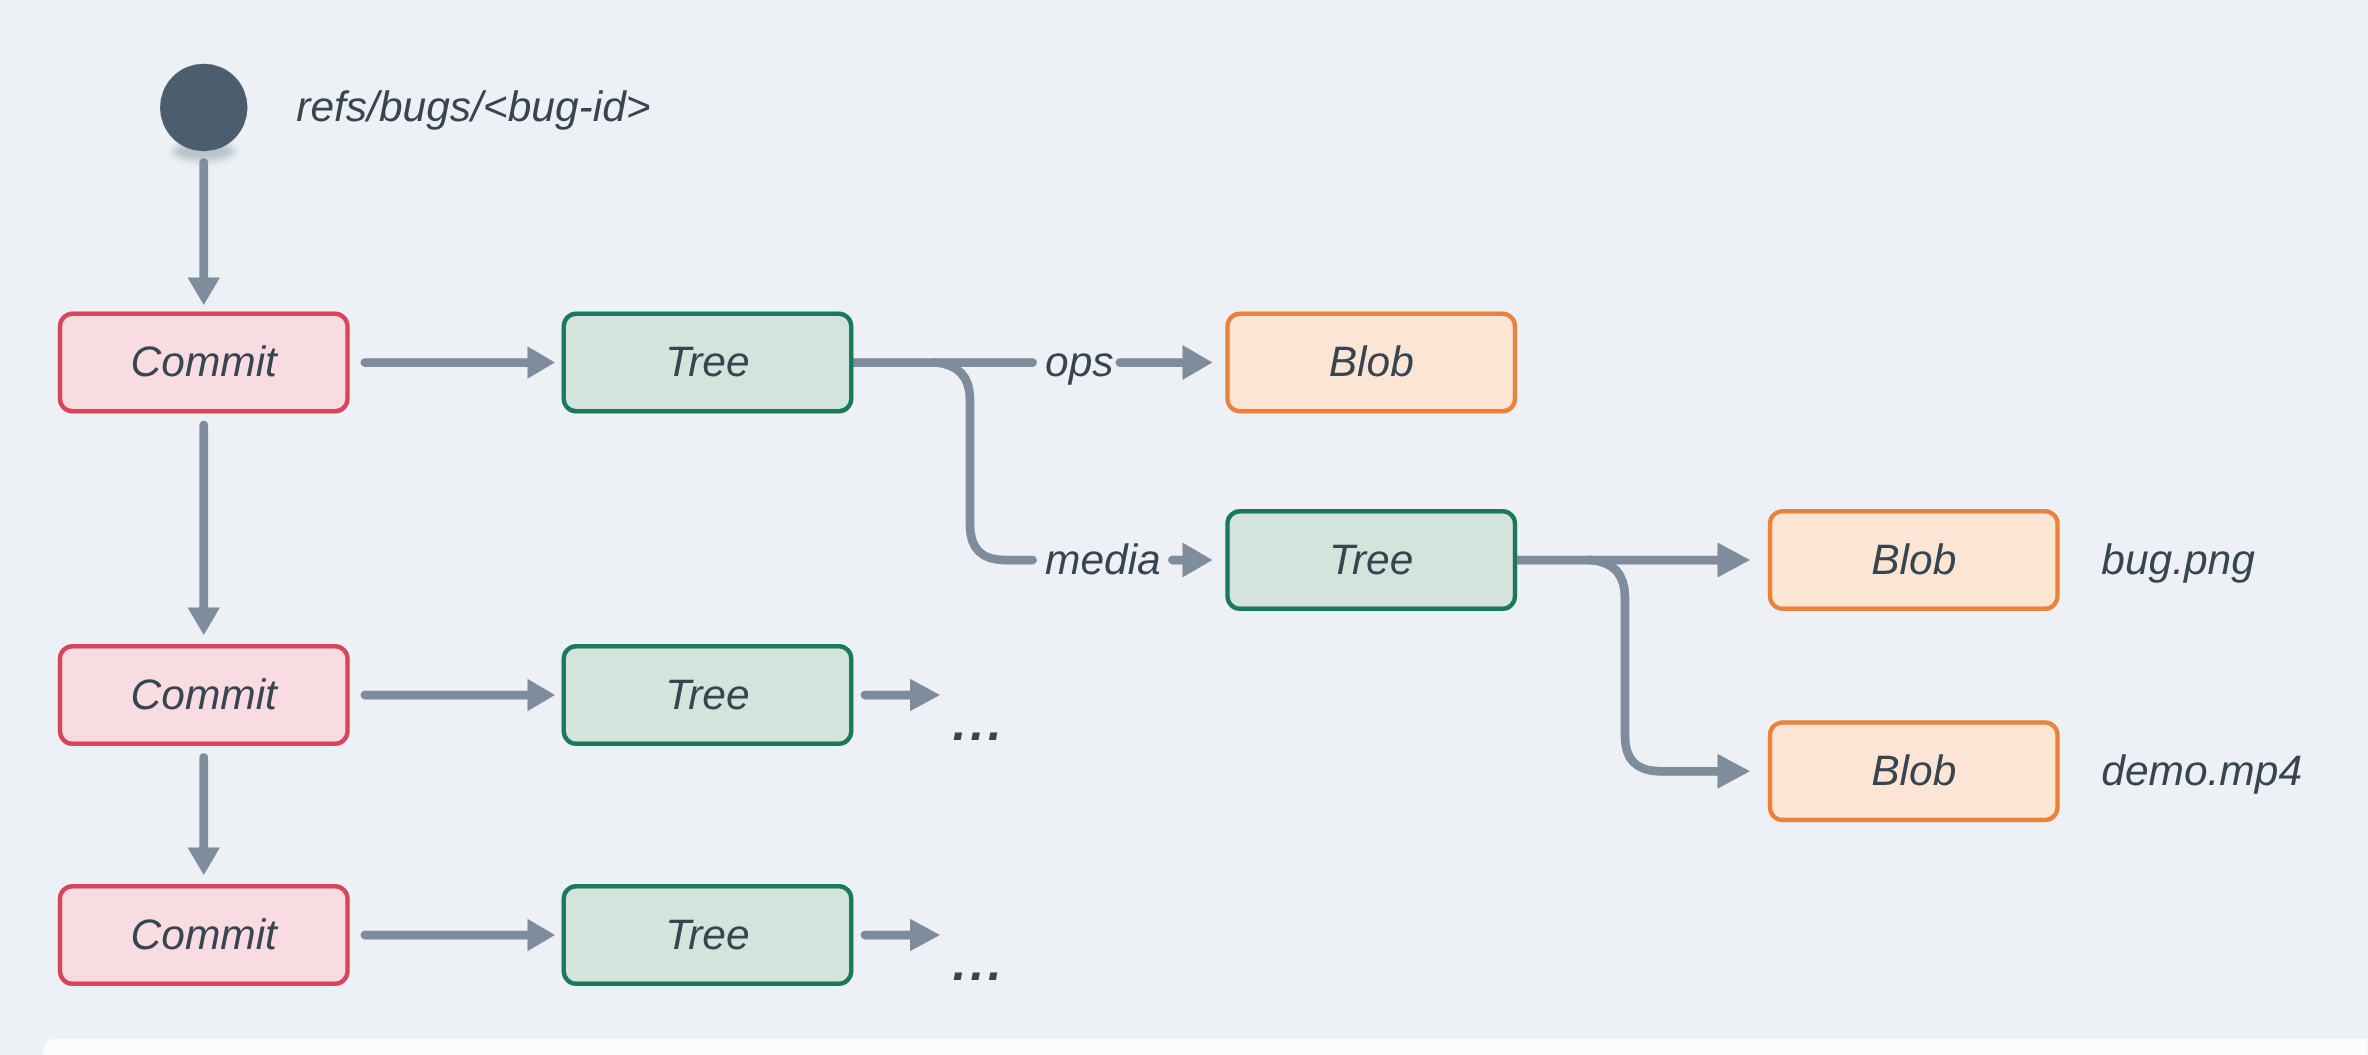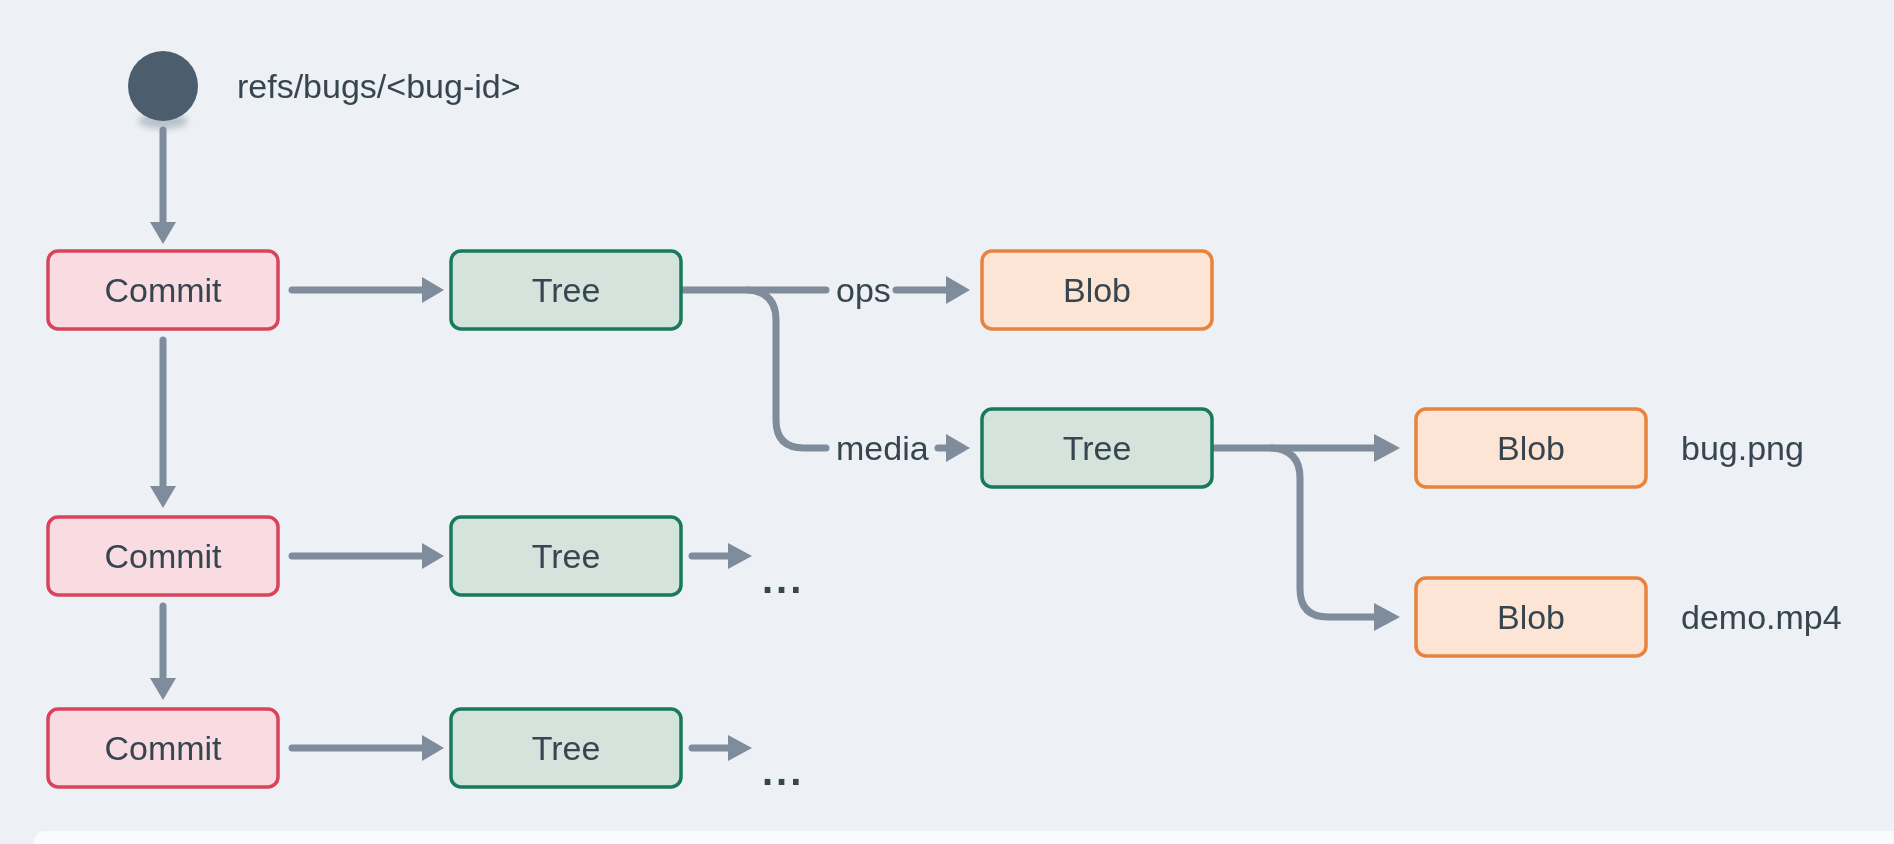--- a/index.html
+++ b/index.html
@@ -17,20 +17,21 @@
   }
   html, body {
     margin: 0;
     padding: 0;
     background: var(--background);
   }
   .stage {
     width: 1894px;
     height: 844px;
     overflow: hidden;
+    font-style: italic;
   }
   svg {
     display: block;
   }
   text {
     font-family: "Liberation Sans", "DejaVu Sans", sans-serif;
     fill: var(--text);
     font-size: 34px;
   }
   .node-label { font-size: 34px; }

